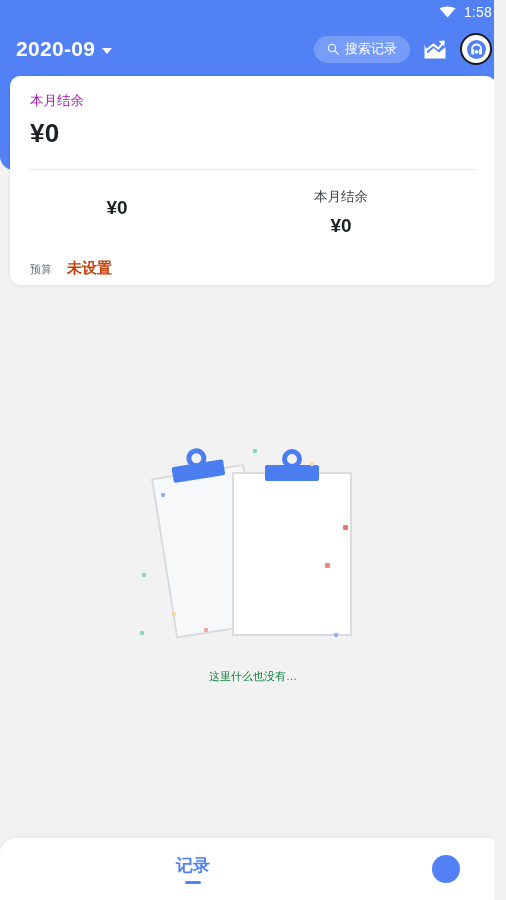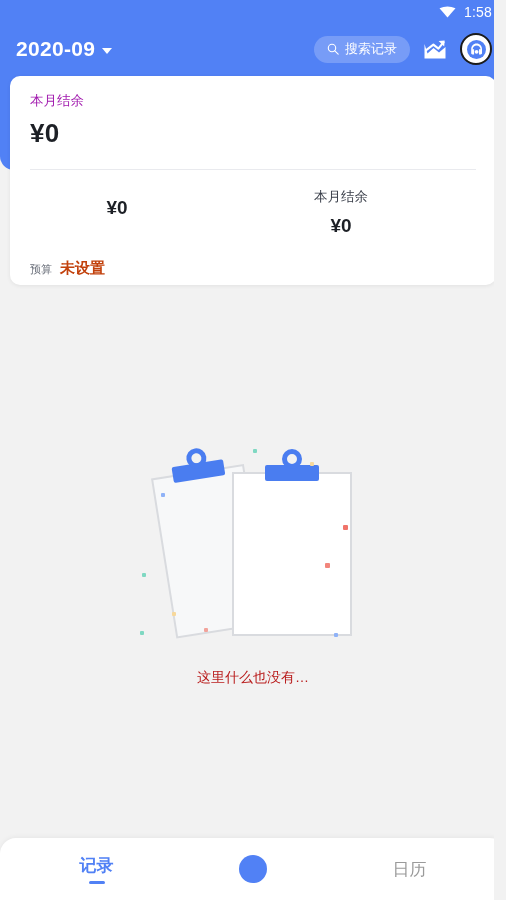--- a/index.html
+++ b/index.html
@@ -104,37 +104,37 @@
   }
   .total-col { flex:1; text-align:center; }
   .total-col.left { padding-right:50px; }
   .total-col.right { padding-right:48px; }
   .total-label { font-size:13.5px; color:#3a3f4a; }
   .total-value {
     font-size:19px; font-weight:bold; color:#1d2026;
     margin-top:9px;
   }
   .budget-row {
-    display:flex; align-items:baseline; gap:8px;
+    display:flex; align-items:baseline; gap:15px;
     margin-top:22px;
   }
   .budget-label { font-size:11px; color:#6a6f7a; }
   .budget-value { font-size:15px; font-weight:bold; color:#c2410c; }
 
   
   .empty {
     position:absolute; top:440px; left:0;
     width:506px;
     display:flex; flex-direction:column; align-items:center;
   }
   .empty-art { position:relative; width:230px; height:215px; }
   .empty-art svg { display:block; }
   .empty-text {
     margin-top:14px;
-    font-size:14px; color:#b91c1c;
+    font-size:11px; color:#15803d;
   }
 
   
   .bottom-nav {
     position:absolute; left:0; bottom:0;
     width:506px; height:62px;
     background:#ffffff;
     border-top-left-radius:16px;
     border-top-right-radius:16px;
     box-shadow:0 -1px 5px rgba(0,0,0,0.05);
@@ -270,18 +270,15 @@
   </div>
 
   <div class="bottom-nav">
     <div class="nav-item active">
       <span class="nav-label">记录</span>
       <span class="nav-underline"></span>
     </div>
     <div class="fab-wrap">
       <div class="fab"></div>
     </div>
-    <div class="nav-item inactive">
-      <span class="nav-label">日历</span>
-    </div>
   </div>
 
 </div>
 
 </body></html>

